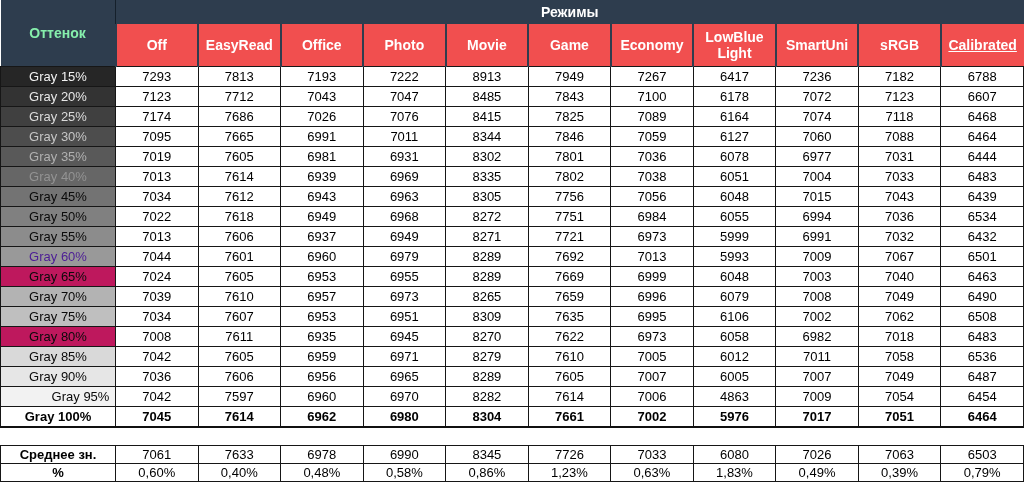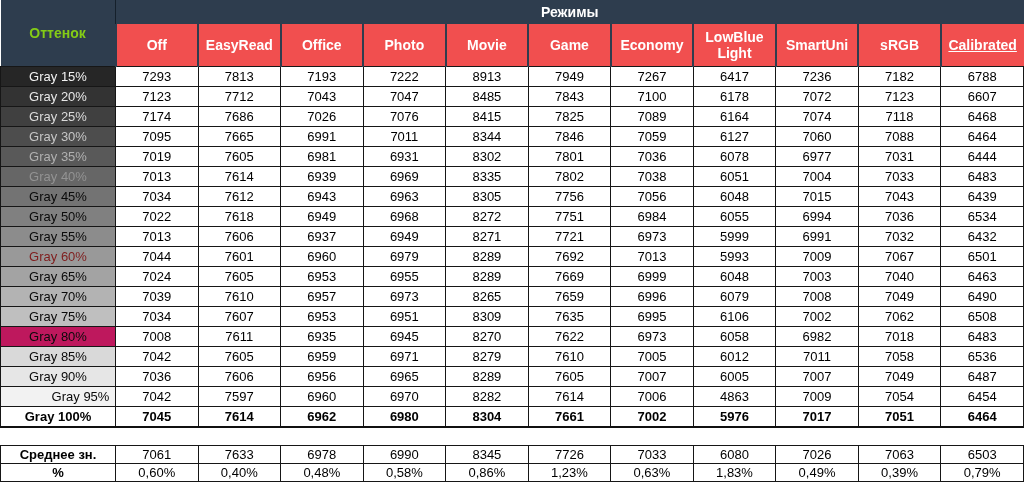--- a/index.html
+++ b/index.html
@@ -7,21 +7,21 @@
     width:1024px;height:495px;overflow:hidden;background:#fff;
     font-family:"Liberation Sans",sans-serif;
   }
   table{border-collapse:collapse;table-layout:fixed;width:1024px;}
   th,td{padding:0;text-align:center;vertical-align:middle;overflow:hidden;white-space:nowrap;}
 
   
   .row-regimes{height:24px;}
   .row-modes{height:42px;}
   .shade-head{
-    background:var(--navy,#2e3d4e);color:#84cc16;font-weight:bold;font-size:14px;
+    background:var(--navy,#2e3d4e);color:#86efac;font-weight:bold;font-size:14px;
     border-right:1px solid #15202b;
   }
   .regimes-head{background:var(--navy,#2e3d4e);color:#fff;font-weight:bold;font-size:14px;}
   .mode-head{
     background:var(--red,#f14f4f);color:#fff;font-weight:bold;font-size:14px;
     border-left:2px solid var(--navy,#2e3d4e);border-bottom:1px solid #161616;
     white-space:normal;line-height:1.15;
   }
   .mode-head.underline{text-decoration:underline;margin-top:8px;}
 
@@ -205,35 +205,35 @@
           <td>6949</td>
           <td>8271</td>
           <td>7721</td>
           <td>6973</td>
           <td>5999</td>
           <td>6991</td>
           <td>7032</td>
           <td>6432</td>
         </tr>
         <tr>
-          <td class="shade-cell" style="background: rgb(153, 153, 153); color: #7f1d1d;">Gray 60%</td>
+          <td class="shade-cell" style="background: rgb(153, 153, 153); color: #4c1d95;">Gray 60%</td>
           <td>7044</td>
           <td>7601</td>
           <td>6960</td>
           <td>6979</td>
           <td>8289</td>
           <td>7692</td>
           <td>7013</td>
           <td>5993</td>
           <td>7009</td>
           <td>7067</td>
           <td>6501</td>
         </tr>
         <tr>
-          <td class="shade-cell" style="background: #a3a3a3; color: rgb(10, 10, 10); margin-top: 40px;">Gray 65%</td>
+          <td class="shade-cell" style="background: #be185d; color: rgb(10, 10, 10); margin-top: 40px;">Gray 65%</td>
           <td>7024</td>
           <td>7605</td>
           <td>6953</td>
           <td>6955</td>
           <td>8289</td>
           <td>7669</td>
           <td>6999</td>
           <td>6048</td>
           <td>7003</td>
           <td>7040</td>

